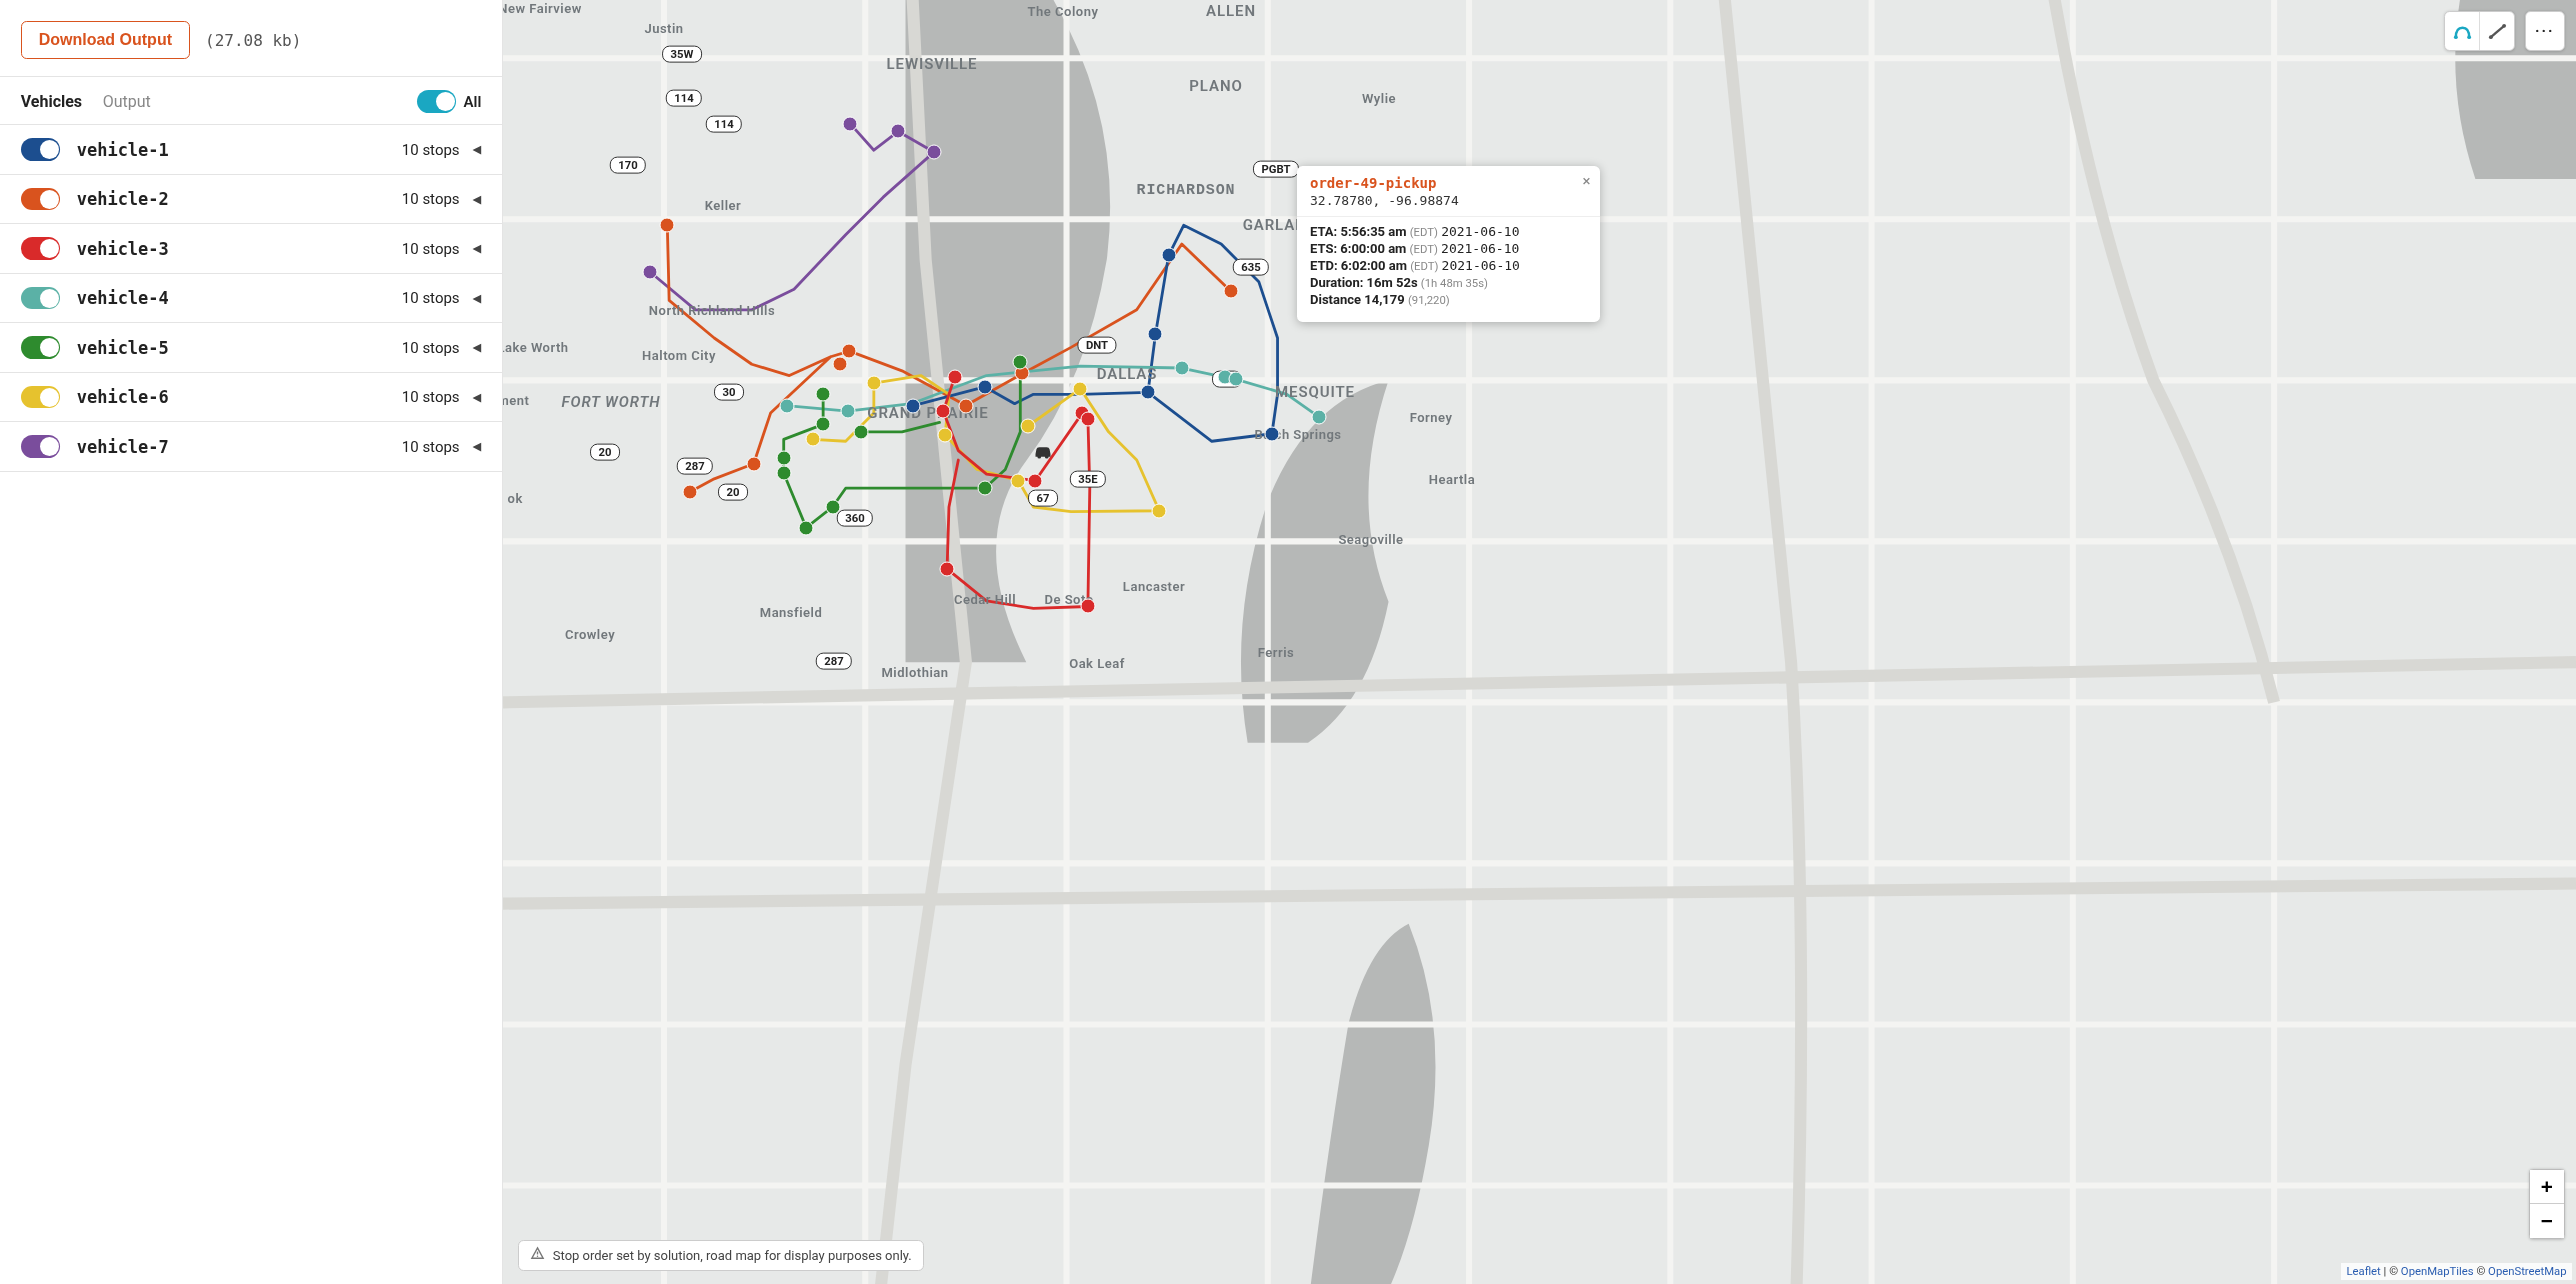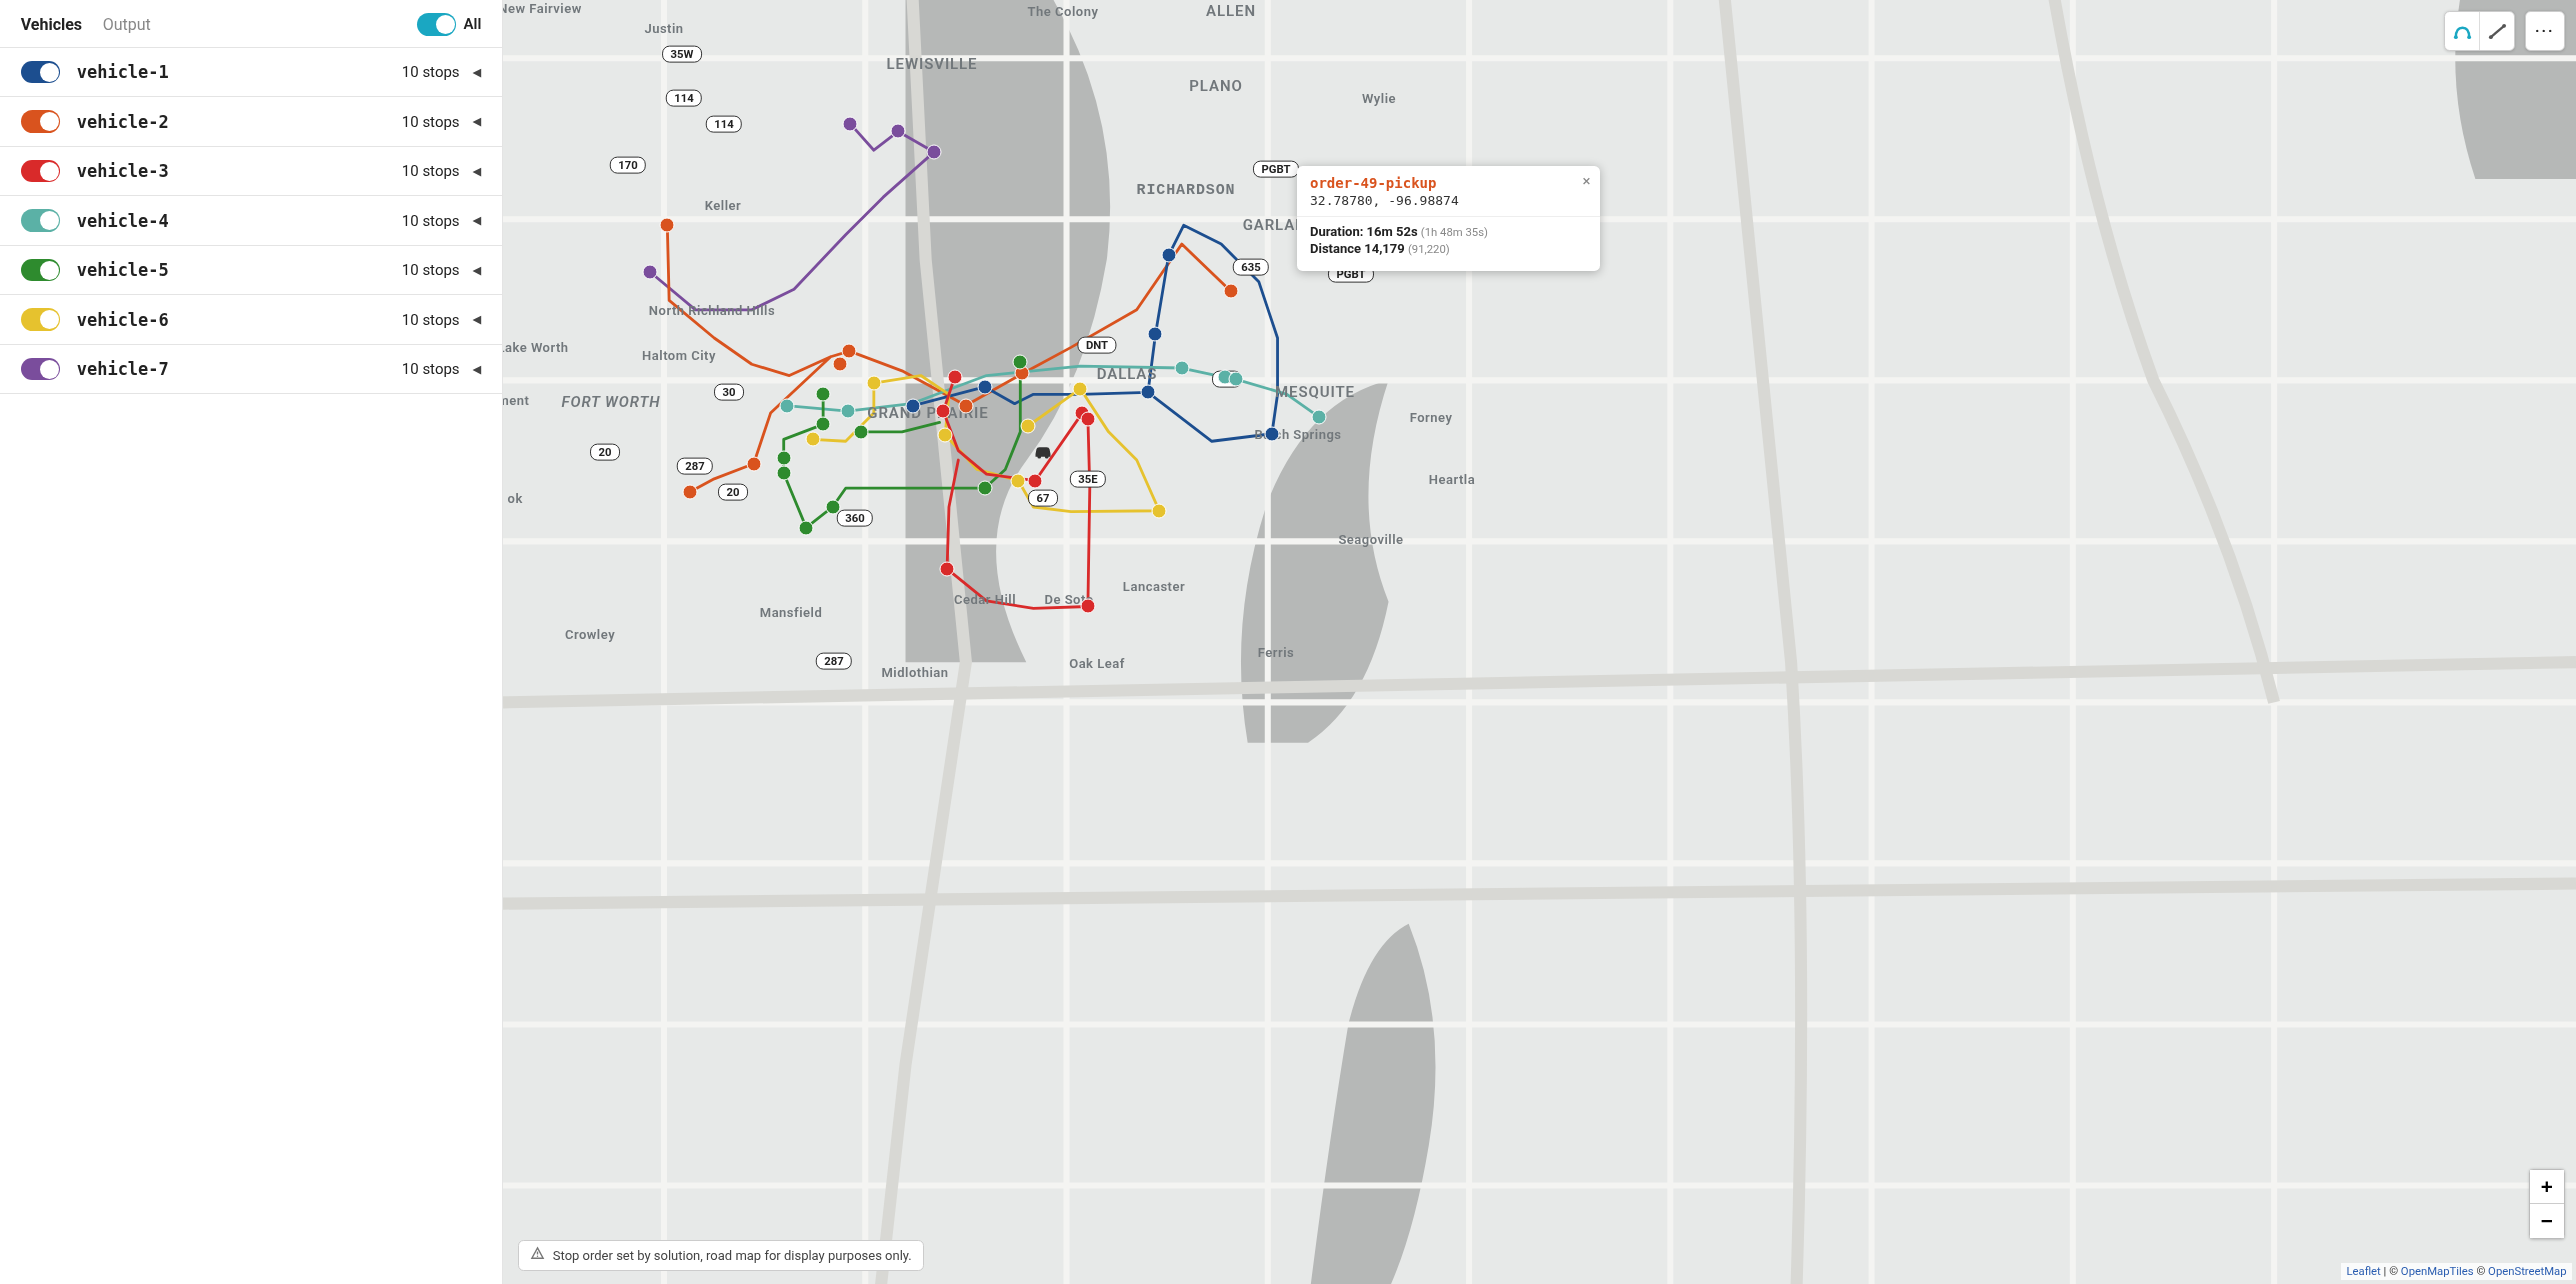--- a/index.html
+++ b/index.html
@@ -65,20 +65,24 @@
   .attrib{position:absolute;right:3.8px;bottom:3.8px;background:rgba(255,255,255,.8);font-size:11.3px;color:#333;padding:1.9px 5.6px;}
   .attrib a{color:#2a5db0;text-decoration:none;cursor:pointer;}
   .disclaimer{position:absolute;left:15px;bottom:13px;background:#fff;border:0.9px solid #ccc;border-radius:5.6px;padding:5.6px 11.3px;font-size:13px;color:#444;display:flex;align-items:center;gap:7.5px;margin-top:44px;}
   .disclaimer .warn{color:#777;}
   .car-icon{position:absolute;transform:translate(-50%,-50%);color:#333;}
 </style>
 </head>
 <body>
 
 <aside class="sidebar">
+  <div class="sidebar-top">
+    <button class="download-btn">Download Output</button>
+    <span class="filesize">(27.08 kb)</span>
+  </div>
   <div class="tabs-row">
     <span class="tab active">Vehicles</span>
     <span class="tab">Output</span>
     <div class="all-toggle">
       <span class="toggle on" id="all-toggle-el" style="background: rgb(26, 167, 194);">
           <span class="knob"></span>
         </span>
       <span>All</span>
     </div>
   </div>
@@ -304,20 +308,25 @@
     <svg width="20.7" height="15" viewBox="0 0 22 16">
         <path fill="#333" d="M3,10 L4,5 Q4.5,3 7,3 L15,3 Q17.5,3 18,5 L19,10 L19,13 L17,13 A2,2 0 1 1 13,13 L9,13 A2,2 0 1 1 5,13 L3,13 Z"></path>
       </svg>
   </span>
 
   <div class="popup">
     <span class="close">×</span>
     <h4>order-49-pickup</h4>
     <div class="coords">32.78780, -96.98874</div>
     <hr>
+    <div id="popup-rows">
+        <div class="row"><b>ETA: 5:56:35 am</b> <span class="tz">(EDT)</span> <span class="date">2021-06-10</span></div>
+        <div class="row"><b>ETS: 6:00:00 am</b> <span class="tz">(EDT)</span> <span class="date">2021-06-10</span></div>
+        <div class="row"><b>ETD: 6:02:00 am</b> <span class="tz">(EDT)</span> <span class="date">2021-06-10</span></div>
+      </div>
     <div class="row">
       <b>Duration:</b>
       <b>16m 52s</b>
       <span class="tz">(1h 48m 35s)</span>
     </div>
     <div class="row">
       <b>Distance</b>
       <b>14,179</b>
       <span class="tz">(91,220)</span>
     </div>

